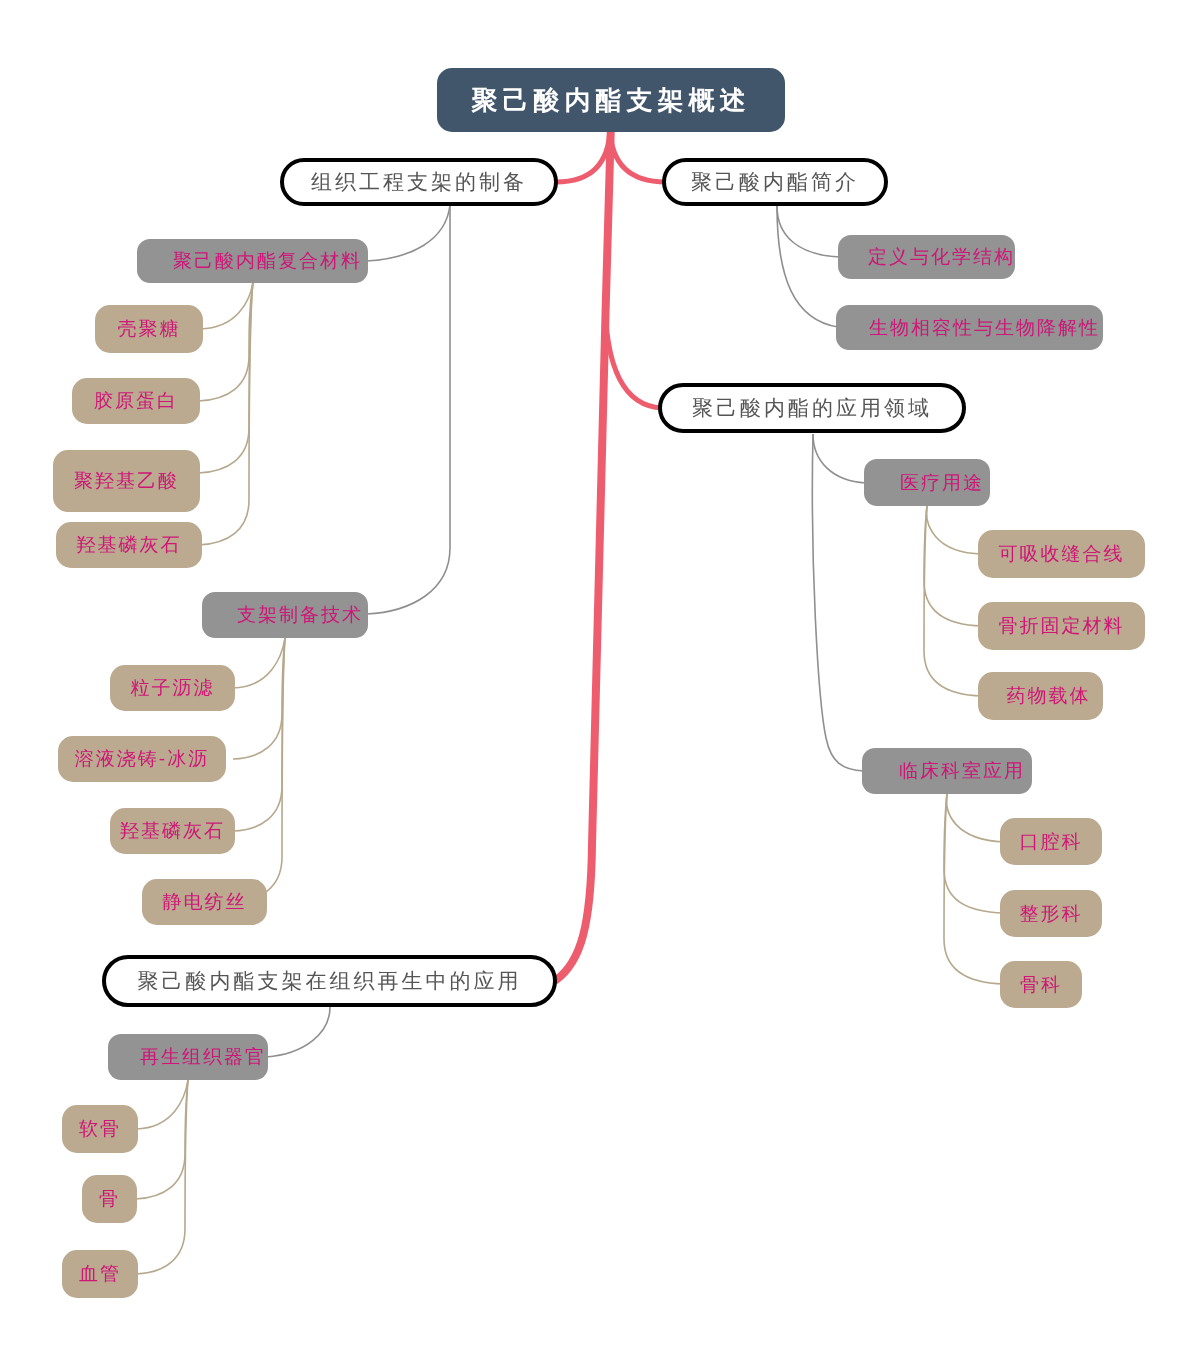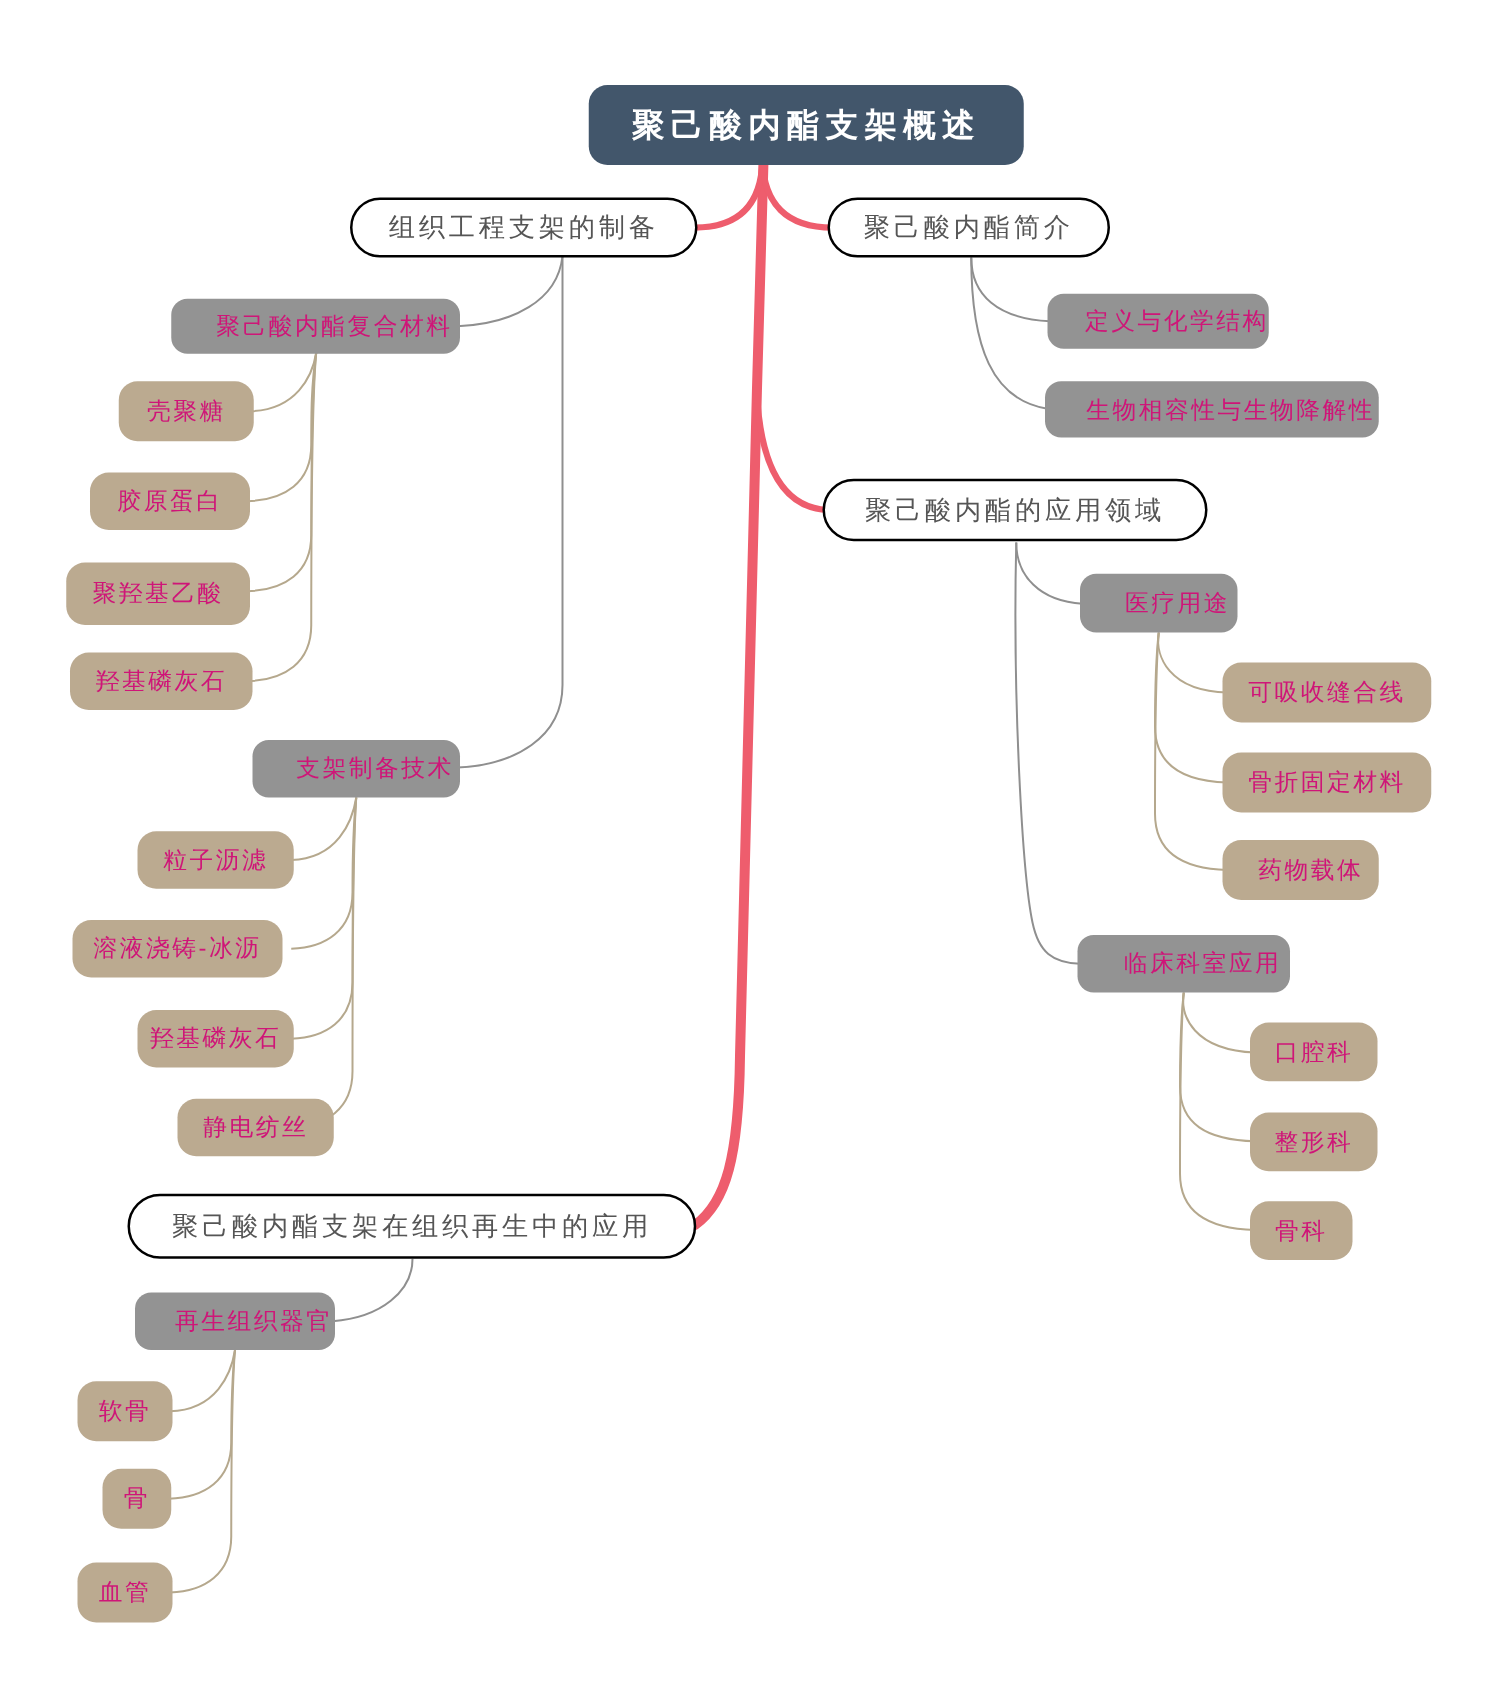--- a/index.html
+++ b/index.html
@@ -12,24 +12,24 @@
   .trunk{stroke-width:8px;}
   .rbranch{stroke-width:5px;}
   .gline{fill:none;stroke:#8f8f8f;stroke-width:1.6px;}
   .tline{fill:none;stroke:#b5a88d;stroke-width:1.6px;}
   .node{
     position:absolute;display:flex;align-items:center;justify-content:center;
     box-sizing:border-box;white-space:nowrap;cursor:default;
   }
   .root{
     background:#42566b;color:#ffffff;font-size:26px;font-weight:bold;
-    letter-spacing:5px;border-radius:15px;margin-left:34px;
+    letter-spacing:5px;border-radius:15px;
   }
   .pill{
-    background:#ffffff;border:2px solid #000000;border-radius:27px;
+    background:#ffffff;border:4px solid #000000;border-radius:27px;
     color:#555555;font-size:21px;letter-spacing:3px;
   }
   .gray{
     background:#939393;border-radius:13px;color:#cf1578;
     font-size:19px;letter-spacing:2px;padding-left:30px;
   }
   .tan{
     background:#bbaa90;border-radius:15px;color:#cf1578;
     font-size:19px;letter-spacing:2px;
   }
@@ -87,21 +87,21 @@
   <div class="node gray" style="left:137px;top:239px;width:231px;height:44px;">聚己酸内酯复合材料</div>
   <div class="node gray" style="left:202px;top:592px;width:166px;height:46px;">支架制备技术</div>
   <div class="node gray" style="left:838px;top:235px;width:177px;height:44px;">定义与化学结构</div>
   <div class="node gray" style="left:836px;top:305px;width:267px;height:45px;">生物相容性与生物降解性</div>
   <div class="node gray" style="left:864px;top:459px;width:126px;height:47px;">医疗用途</div>
   <div class="node gray" style="left:862px;top:748px;width:170px;height:46px;">临床科室应用</div>
   <div class="node gray" style="left:108px;top:1034px;width:160px;height:46px;">再生组织器官</div>
 
   <div class="node tan" style="left:95px;top:305px;width:108px;height:48px;">壳聚糖</div>
   <div class="node tan" style="left:72px;top:378px;width:128px;height:46px;">胶原蛋白</div>
-  <div class="node tan" style="left:53px;top:450px;width:147px;height:50px;">聚羟基乙酸</div>
+  <div class="node tan" style="left:53px;top:450px;width:147px;height:62px;">聚羟基乙酸</div>
   <div class="node tan" style="left:56px;top:522px;width:146px;height:46px;">羟基磷灰石</div>
 
   <div class="node tan" style="left:110px;top:665px;width:125px;height:46px;">粒子沥滤</div>
   <div class="node tan" style="left:58px;top:736px;width:168px;height:46px;">溶液浇铸-冰沥</div>
   <div class="node tan" style="left:110px;top:808px;width:125px;height:46px;">羟基磷灰石</div>
   <div class="node tan" style="left:110px;top:879px;width:125px;height:46px;margin-left:32px;">静电纺丝</div>
 
   <div class="node tan" style="left:978px;top:530px;width:167px;height:48px;">可吸收缝合线</div>
   <div class="node tan" style="left:978px;top:602px;width:167px;height:48px;">骨折固定材料</div>
   <div class="node tan" style="left:978px;top:672px;width:125px;height:48px;padding-left:16px;">药物载体</div>

